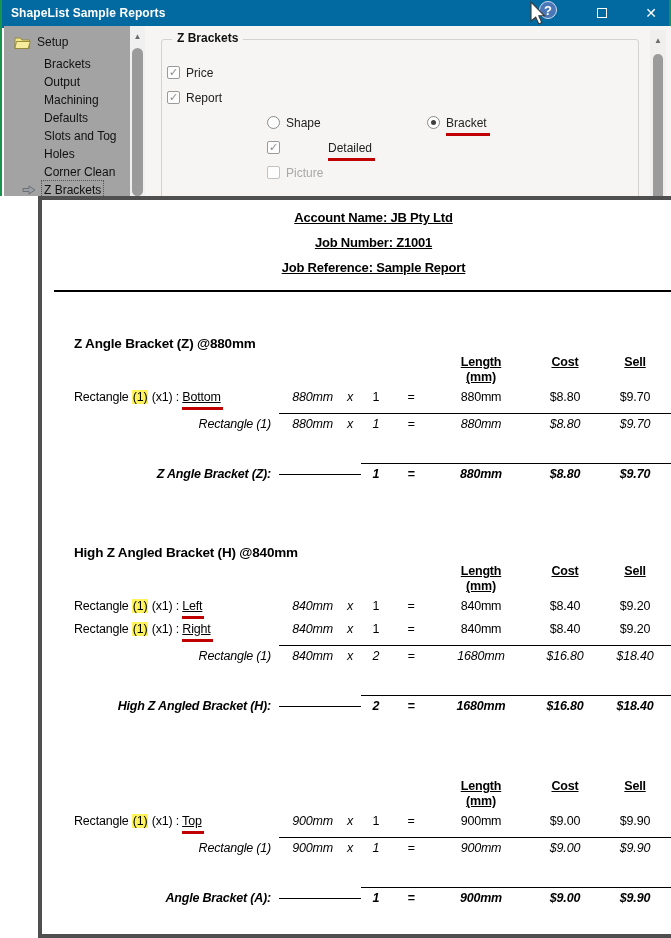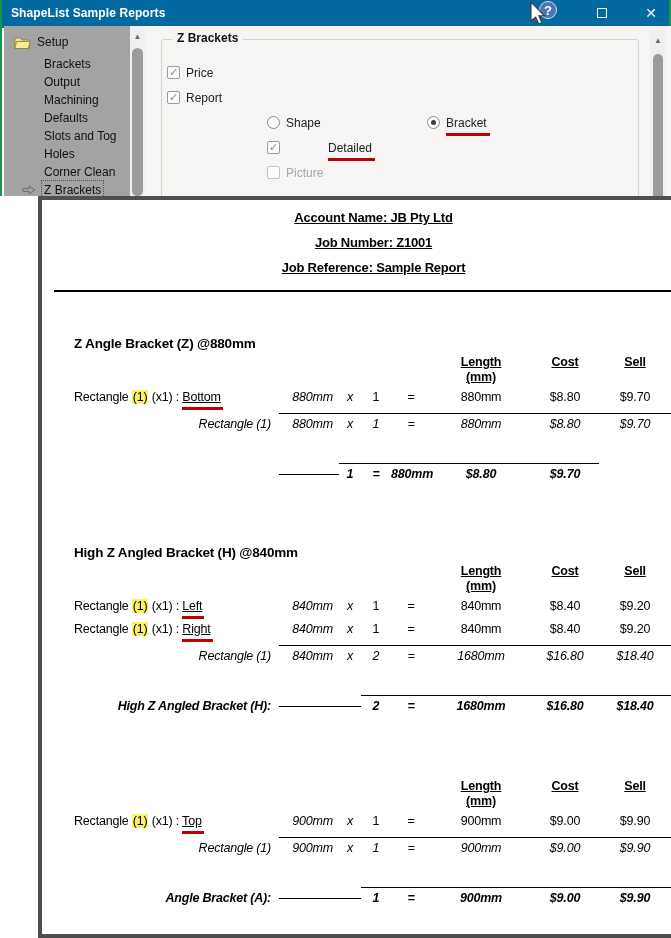--- a/index.html
+++ b/index.html
@@ -210,20 +210,21 @@
       <span class="c plen">880mm</span>
       <span class="c x">x</span>
       <span class="c qty">1</span>
       <span class="c eq">=</span>
       <span class="c len">880mm</span>
       <span class="c cost">$8.80</span>
       <span class="c sell">$9.70</span>
     </div>
 
     <div class="rrow tot line-above">
+      <span class="c label">Z Angle Bracket (Z):</span>
       <span class="c plen"></span>
         <span class="c x"></span>
       <span class="c qty">1</span>
       <span class="c eq">=</span>
       <span class="c len">880mm</span>
       <span class="c cost">$8.80</span>
       <span class="c sell">$9.70</span>
     </div>
   </div>
 

